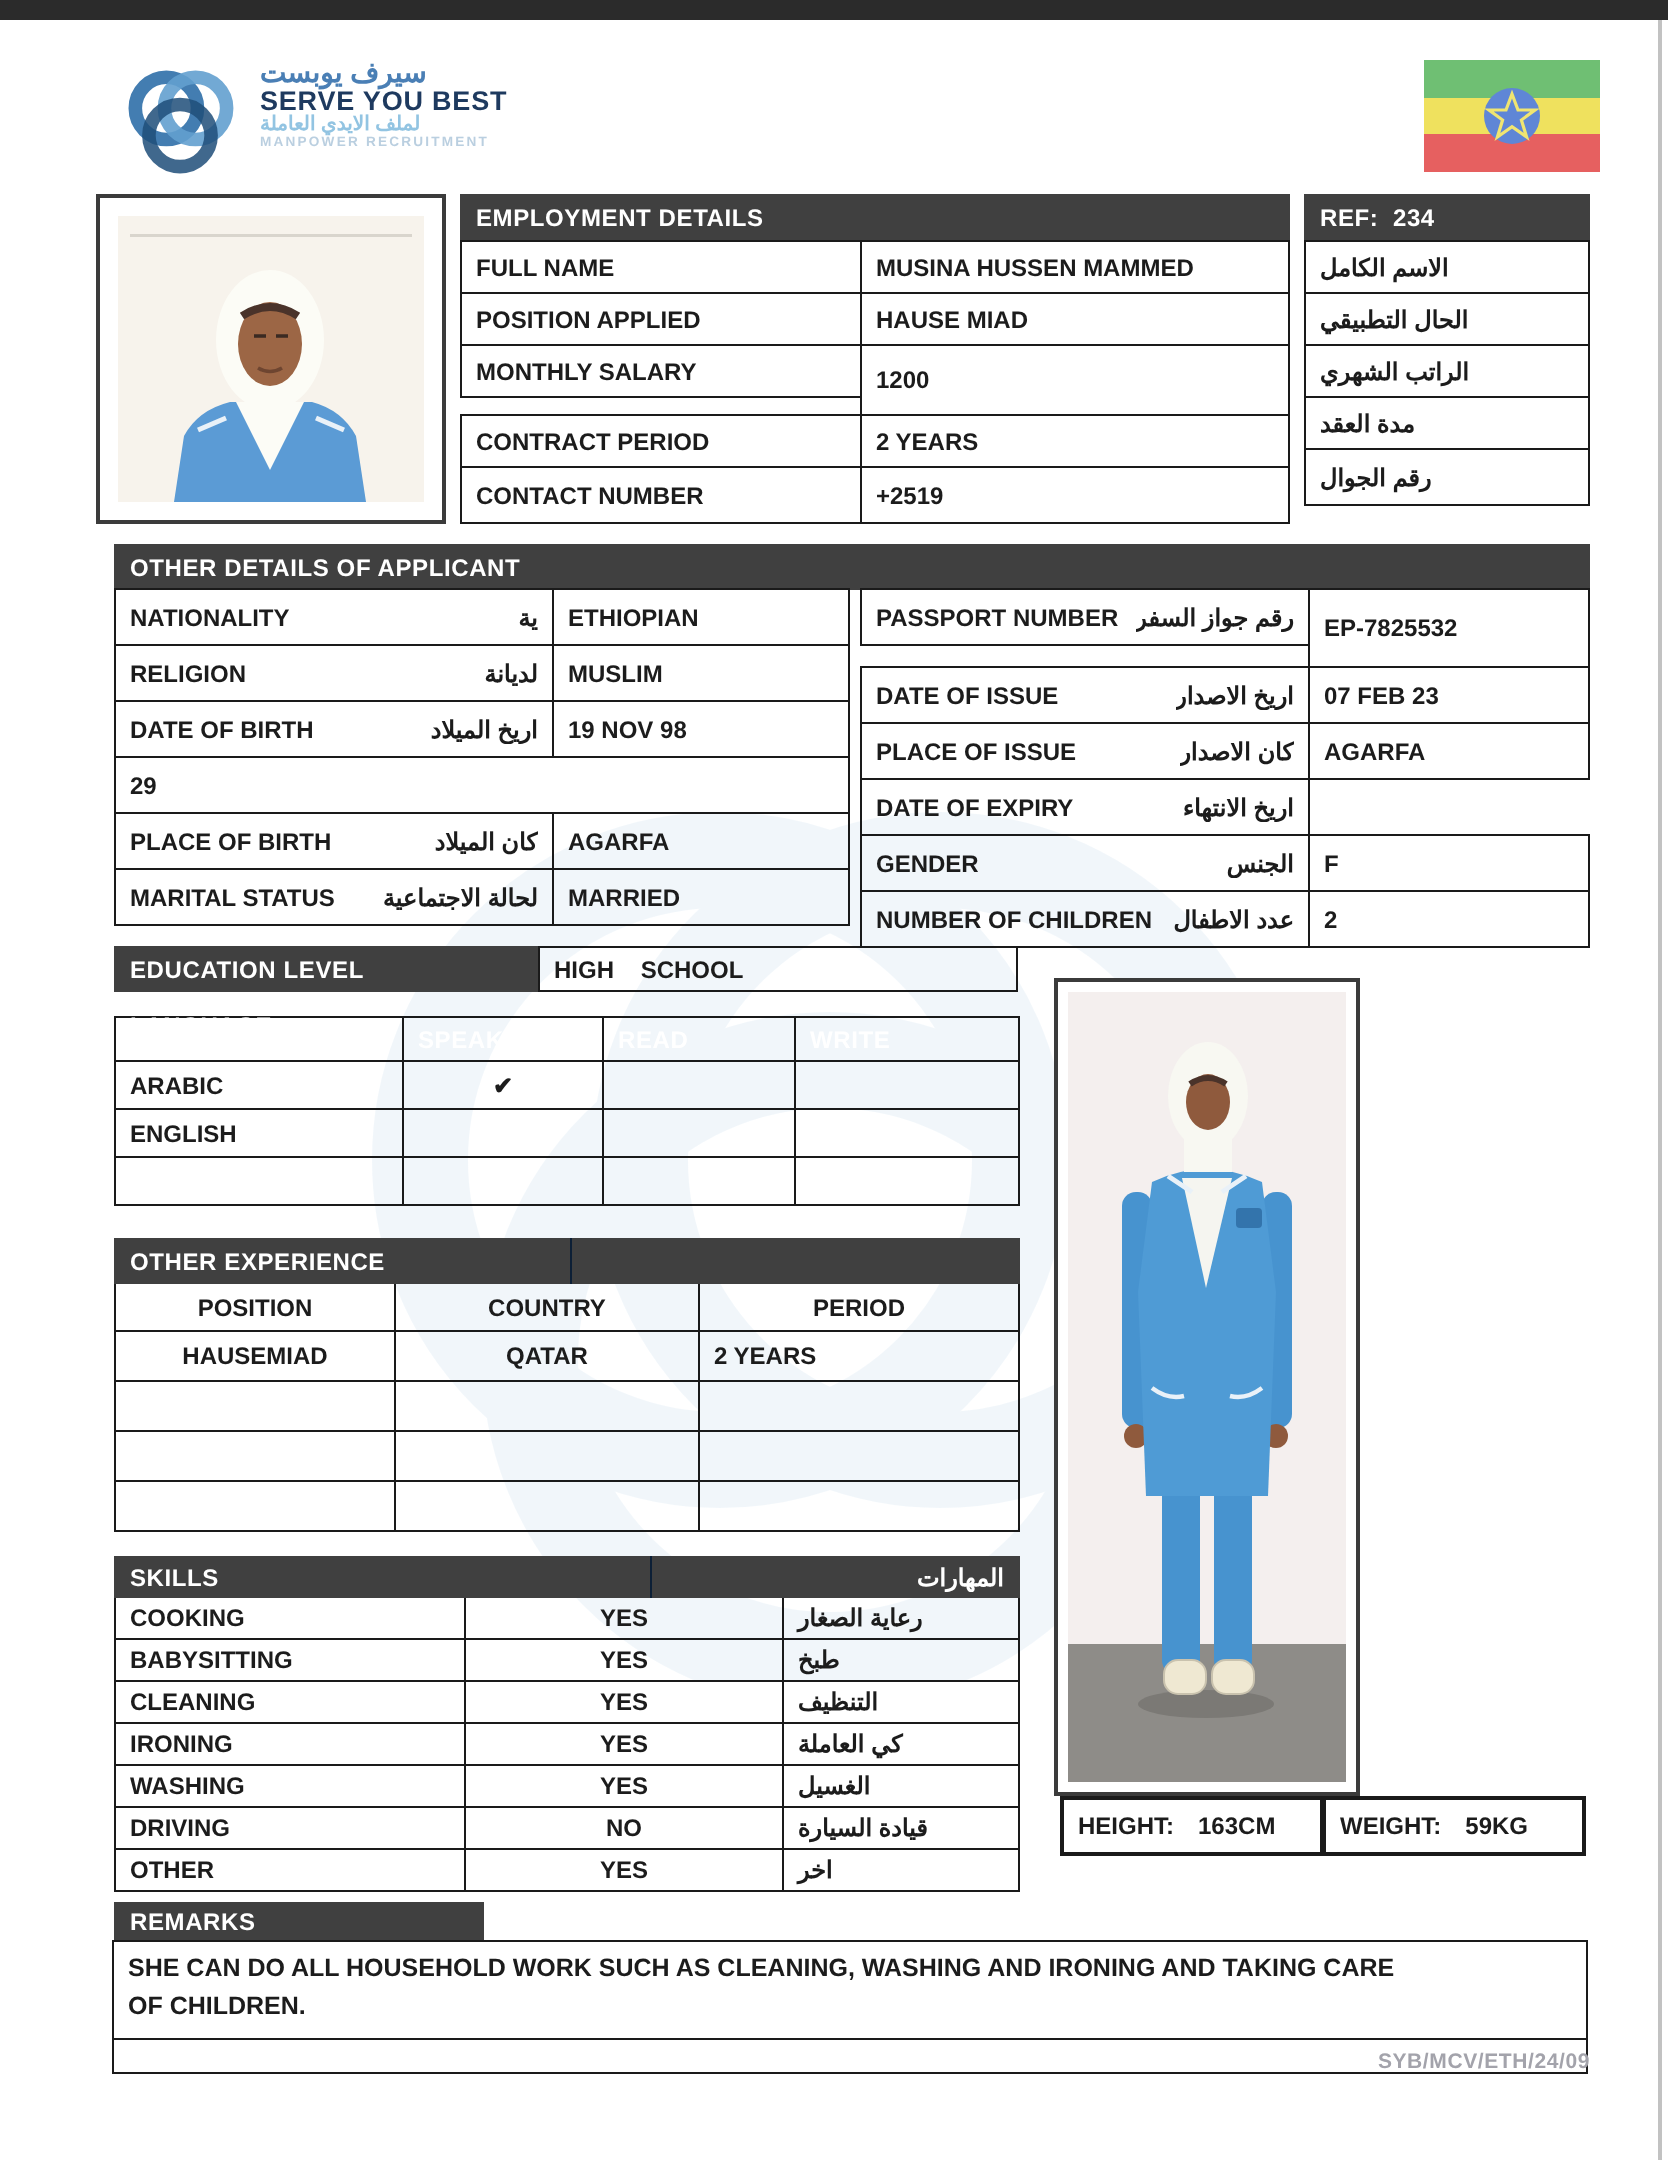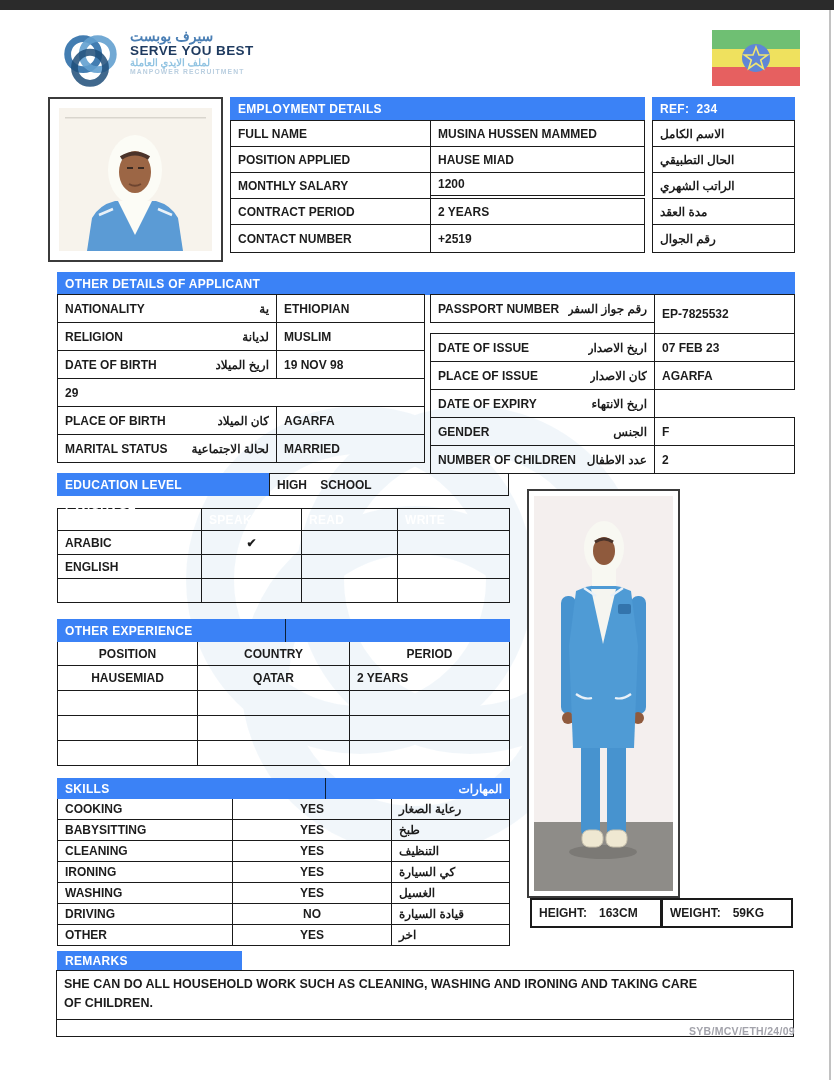--- a/index.html
+++ b/index.html
@@ -4,21 +4,21 @@
 <style>
   html,body{margin:0;padding:0;background:#ffffff;}
   .page{position:relative;width:834px;height:1080px;background:#ffffff;overflow:hidden;
         font-family:"Liberation Sans",sans-serif;color:#1c1c1c;}
   .topbar{position:absolute;left:0;top:0;width:834px;height:10px;background:#2b2b2b;}
   .page-edge{position:absolute;top:10px;left:829px;width:2px;height:1070px;background:#c2c2c2;}
   .watermark{position:absolute;left:130px;top:360px;opacity:0.07;z-index:0;}
   .z{position:absolute;z-index:1;}
 
   
-  .navy{background:#3b82f6;color:#fff;font-weight:bold;font-size:12px;
+  .navy{background:#404040;color:#fff;font-weight:bold;font-size:12px;
         display:flex;align-items:center;padding:0 8px;box-sizing:border-box;letter-spacing:.3px;}
 
   
   .row{display:flex;margin-top:-1px;}
   .cell{border:1px solid #1a1a1a;box-sizing:border-box;display:flex;align-items:center;
         padding:0 7px;font-size:12px;font-weight:bold;margin-left:-1px;background:transparent;}
   .cell:first-child{margin-left:0;}
   .cell.center{justify-content:center;}
   .cell.rtl{justify-content:flex-end;direction:rtl;}
   .cell.split{justify-content:space-between;}
@@ -93,21 +93,21 @@
     <div class="row">
         <div class="cell" style="width:201px;height:27px;">FULL NAME</div>
         <div class="cell" style="flex:1;height:27px;">MUSINA HUSSEN MAMMED</div>
       </div>
     <div class="row">
         <div class="cell" style="width:201px;height:27px;">POSITION APPLIED</div>
         <div class="cell" style="flex:1;height:27px;">HAUSE MIAD</div>
       </div>
     <div class="row">
         <div class="cell" style="width:201px;height:27px;">MONTHLY SALARY</div>
-        <div class="cell" style="flex:1;height:24px;">1200</div>
+        <div class="cell" style="flex:1;height:36px;">1200</div>
       </div>
     <div class="row">
         <div class="cell" style="width:201px;height:27px;">CONTRACT PERIOD</div>
         <div class="cell" style="flex:1;height:27px;">2 YEARS</div>
       </div>
     <div class="row">
         <div class="cell" style="width:201px;height:29px;">CONTACT NUMBER</div>
         <div class="cell" style="flex:1;height:29px;">+2519</div>
       </div>
   </div>
@@ -331,21 +331,21 @@
         <div class="cell rtl ar" style="flex:1;height:22px;">طبخ</div>
       </div>
     <div class="row">
         <div class="cell" style="width:176px;height:22px;">CLEANING</div>
         <div class="cell center" style="width:160px;height:22px;">YES</div>
         <div class="cell rtl ar" style="flex:1;height:22px;">التنظيف</div>
       </div>
     <div class="row">
         <div class="cell" style="width:176px;height:22px;">IRONING</div>
         <div class="cell center" style="width:160px;height:22px;">YES</div>
-        <div class="cell rtl ar" style="flex:1;height:22px;">كي السيارة</div>
+        <div class="cell rtl ar" style="flex:1;height:22px;">كي العاملة</div>
       </div>
     <div class="row">
         <div class="cell" style="width:176px;height:22px;">WASHING</div>
         <div class="cell center" style="width:160px;height:22px;">YES</div>
         <div class="cell rtl ar" style="flex:1;height:22px;">الغسيل</div>
       </div>
     <div class="row">
         <div class="cell" style="width:176px;height:22px;">DRIVING</div>
         <div class="cell center" style="width:160px;height:22px;">NO</div>
         <div class="cell rtl ar" style="flex:1;height:22px;">قيادة السيارة</div>

